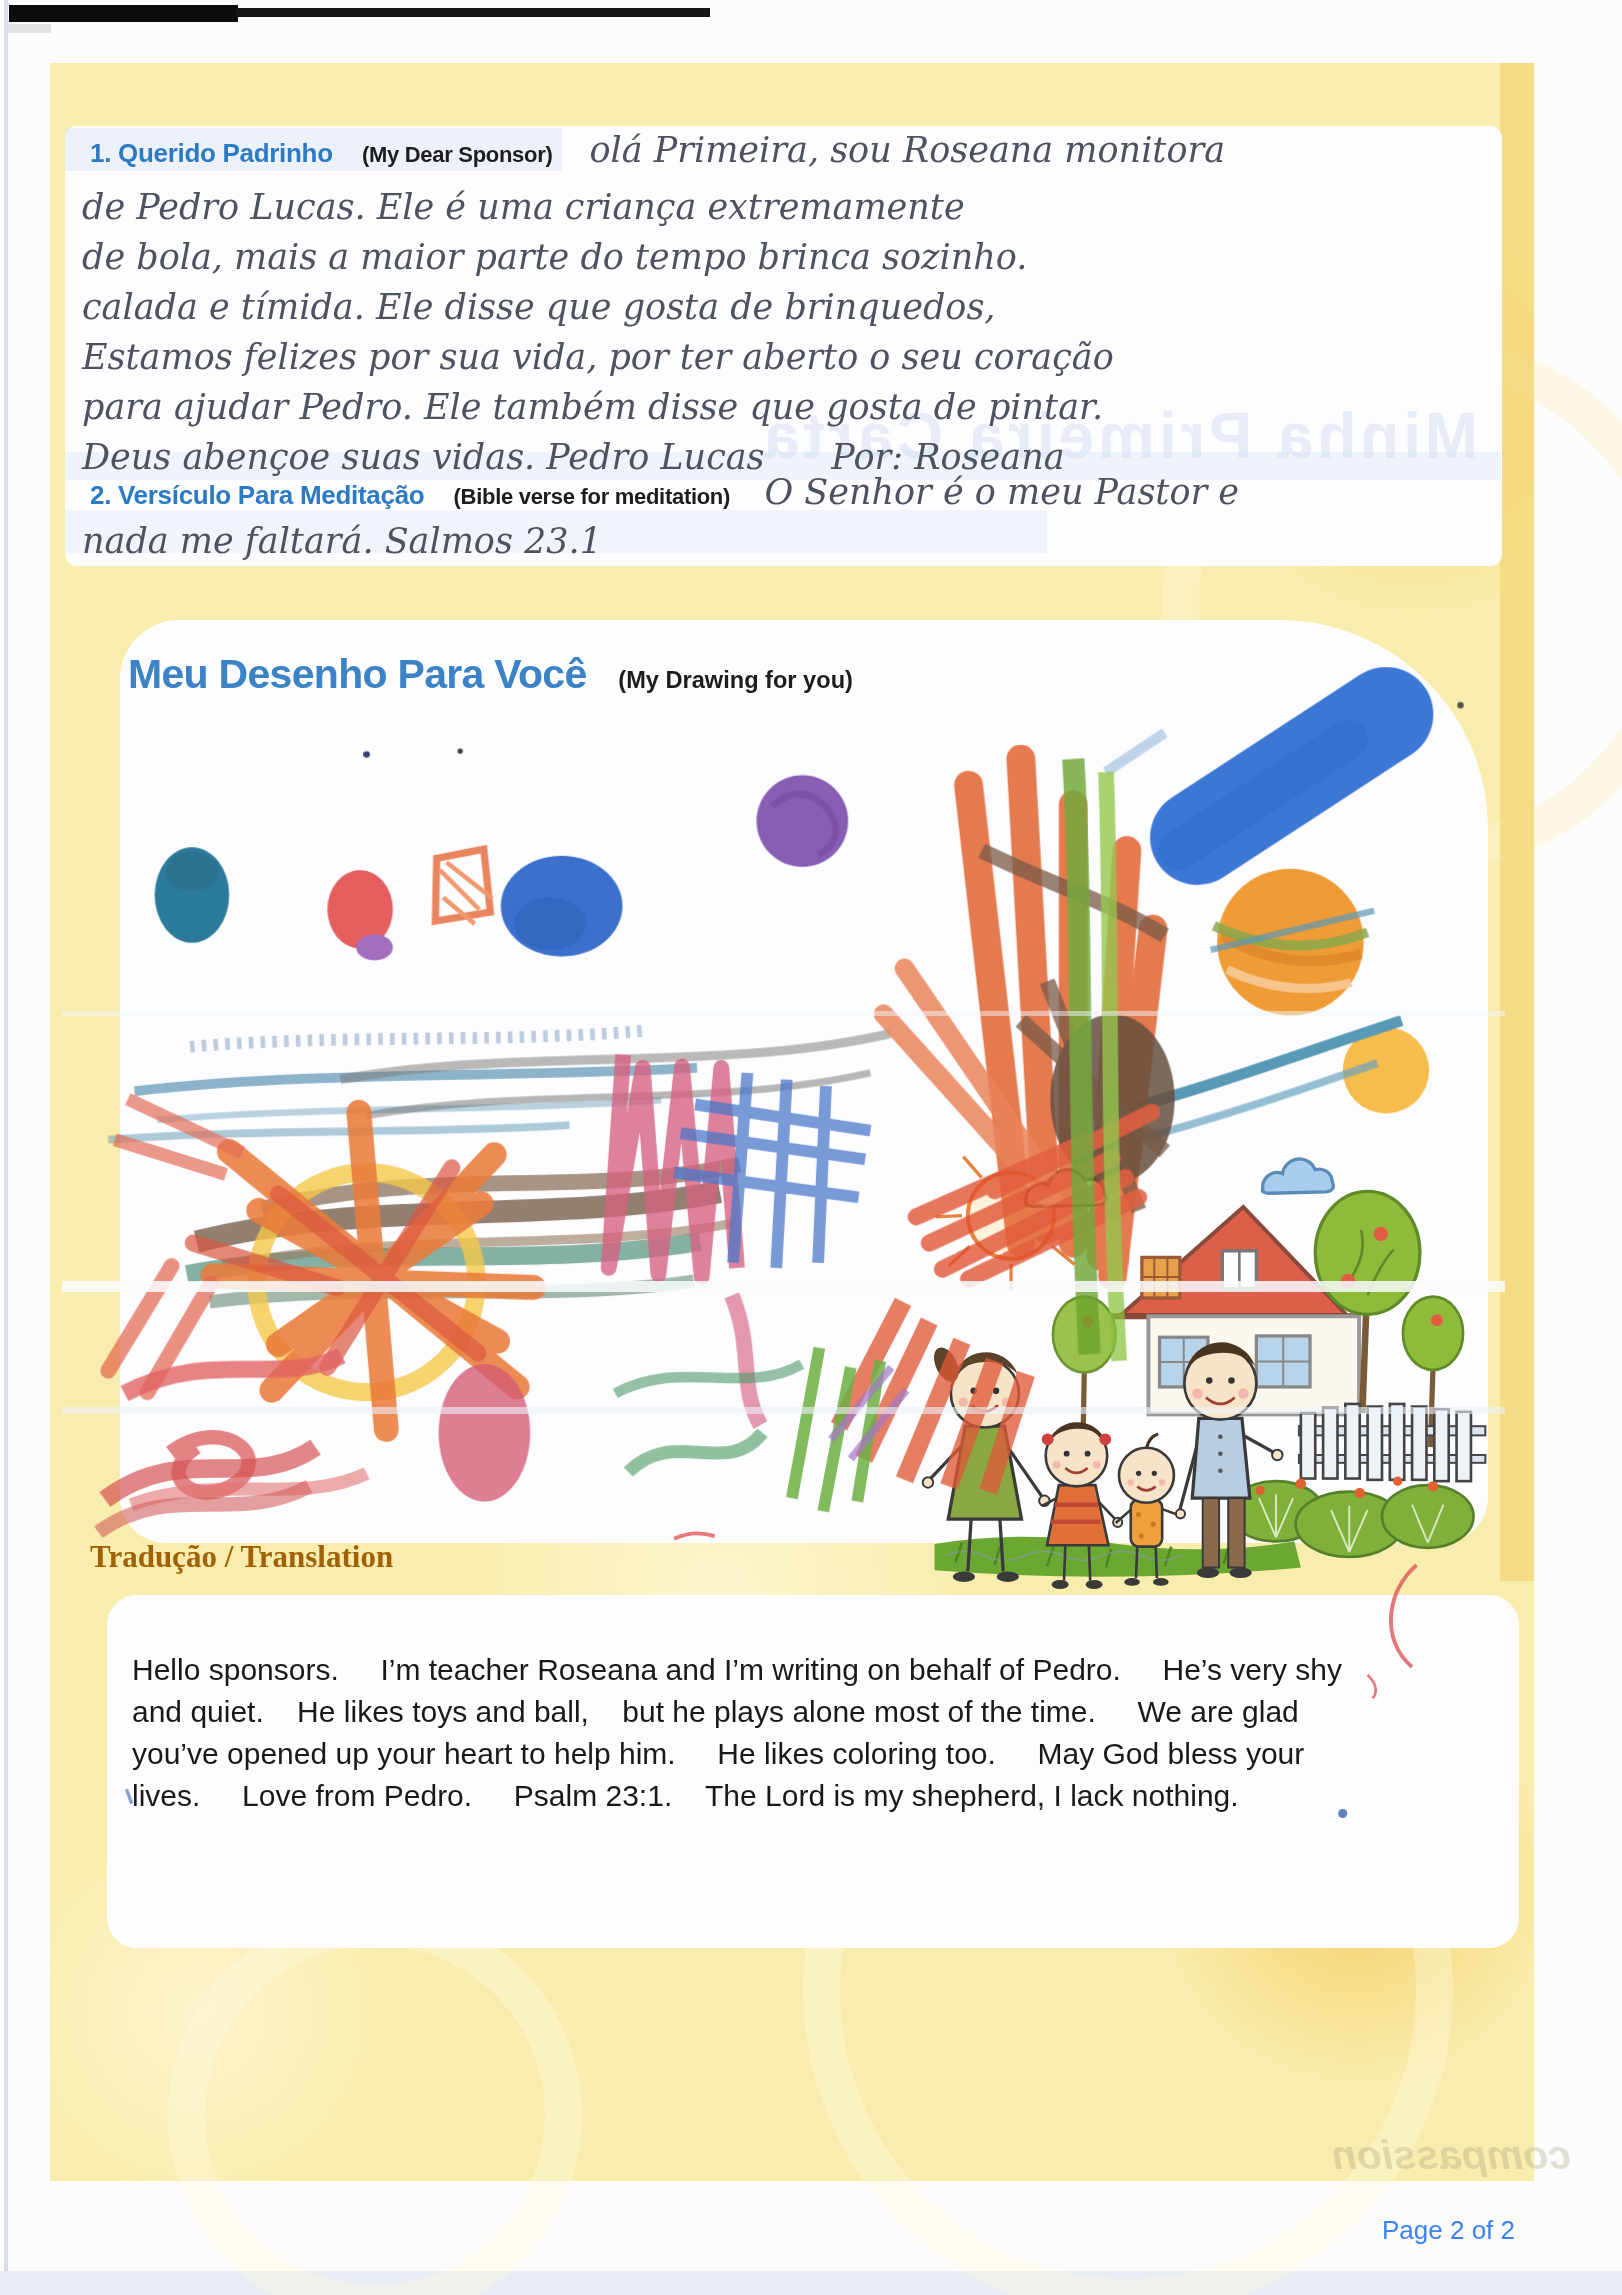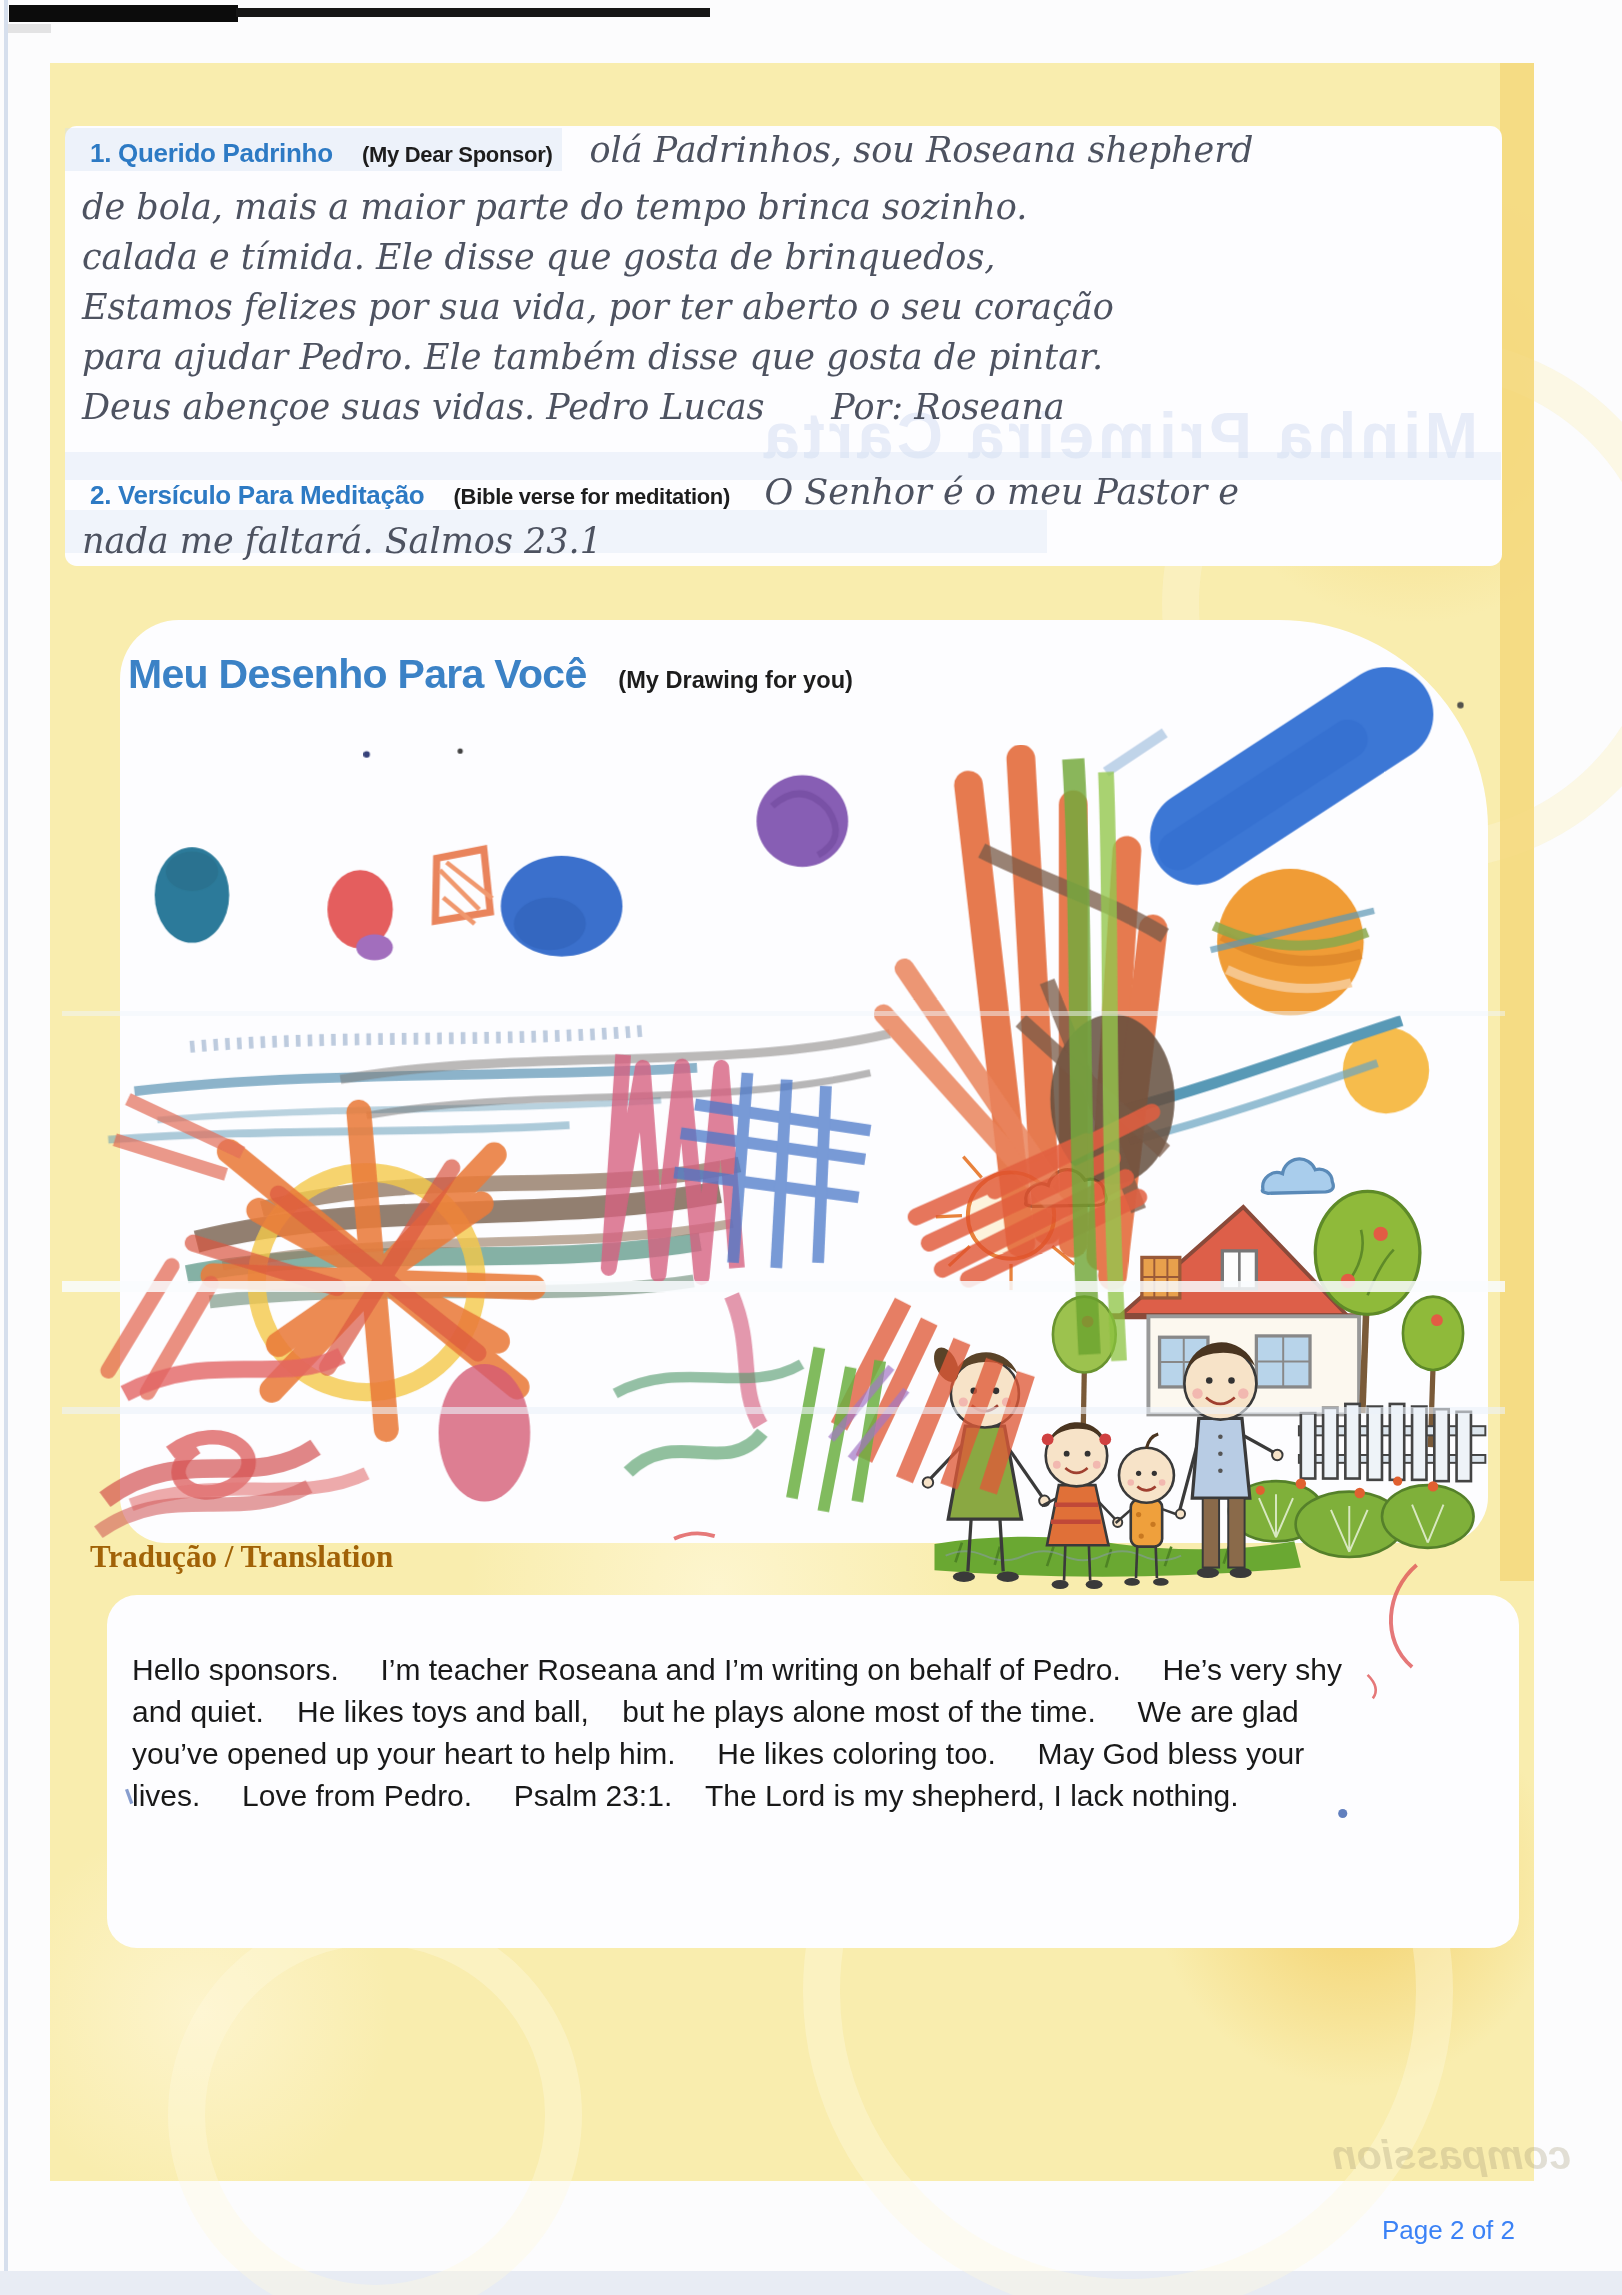--- a/index.html
+++ b/index.html
@@ -376,23 +376,24 @@
   <div class="abs" style="left:62px;top:1281px;width:1443px;height:10.5px;background:rgba(249,251,254,.85);"></div>
   <div class="abs" style="left:62px;top:1407px;width:1443px;height:6.5px;background:rgba(235,242,250,.6);"></div>
   <div class="abs" style="left:62px;top:1011px;width:1443px;height:5.2px;background:rgba(240,245,252,.5);"></div>
   <div class="abs band" style="left:65px;top:128px;width:497px;height:43px;"></div>
   <div class="abs band" style="left:65px;top:452px;width:1436px;height:27.5px;background:rgba(208,222,242,.3);"></div>
   <div class="abs band" style="left:65px;top:510px;width:982px;height:43px;background:rgba(210,224,242,.28);"></div>
 
   <div class="abs row" style="left:90px;top:130px;">
     <span class="label-blue">1. Querido Padrinho</span>
     <span class="label-black">(My Dear Sponsor)</span>
-    <span class="hand" style="margin-left:17px;">olá Padrinhos, sou Roseana shepherd</span>
+    <span class="hand" style="margin-left:17px;">olá Primeira, sou Roseana monitora</span>
   </div>
   <div class="abs" style="left:82px;top:182px;">
+    <div class="hand handline">de Pedro Lucas. Ele é uma criança extremamente</div>
     <div class="hand handline">de bola, mais a maior parte do tempo brinca sozinho.</div>
     <div class="hand handline">calada e tímida. Ele disse que gosta de brinquedos,</div>
     <div class="hand handline">Estamos felizes por sua vida, por ter aberto o seu coração</div>
     <div class="hand handline">para ajudar Pedro. Ele também disse que gosta de pintar.</div>
     <div class="hand handline">Deus abençoe suas vidas. Pedro Lucas      Por: Roseana</div>
   </div>
 
   <div class="abs row" style="left:90px;top:472px;">
     <span class="label-blue">2. Versículo Para Meditação</span>
     <span class="label-black">(Bible verse for meditation)</span>

